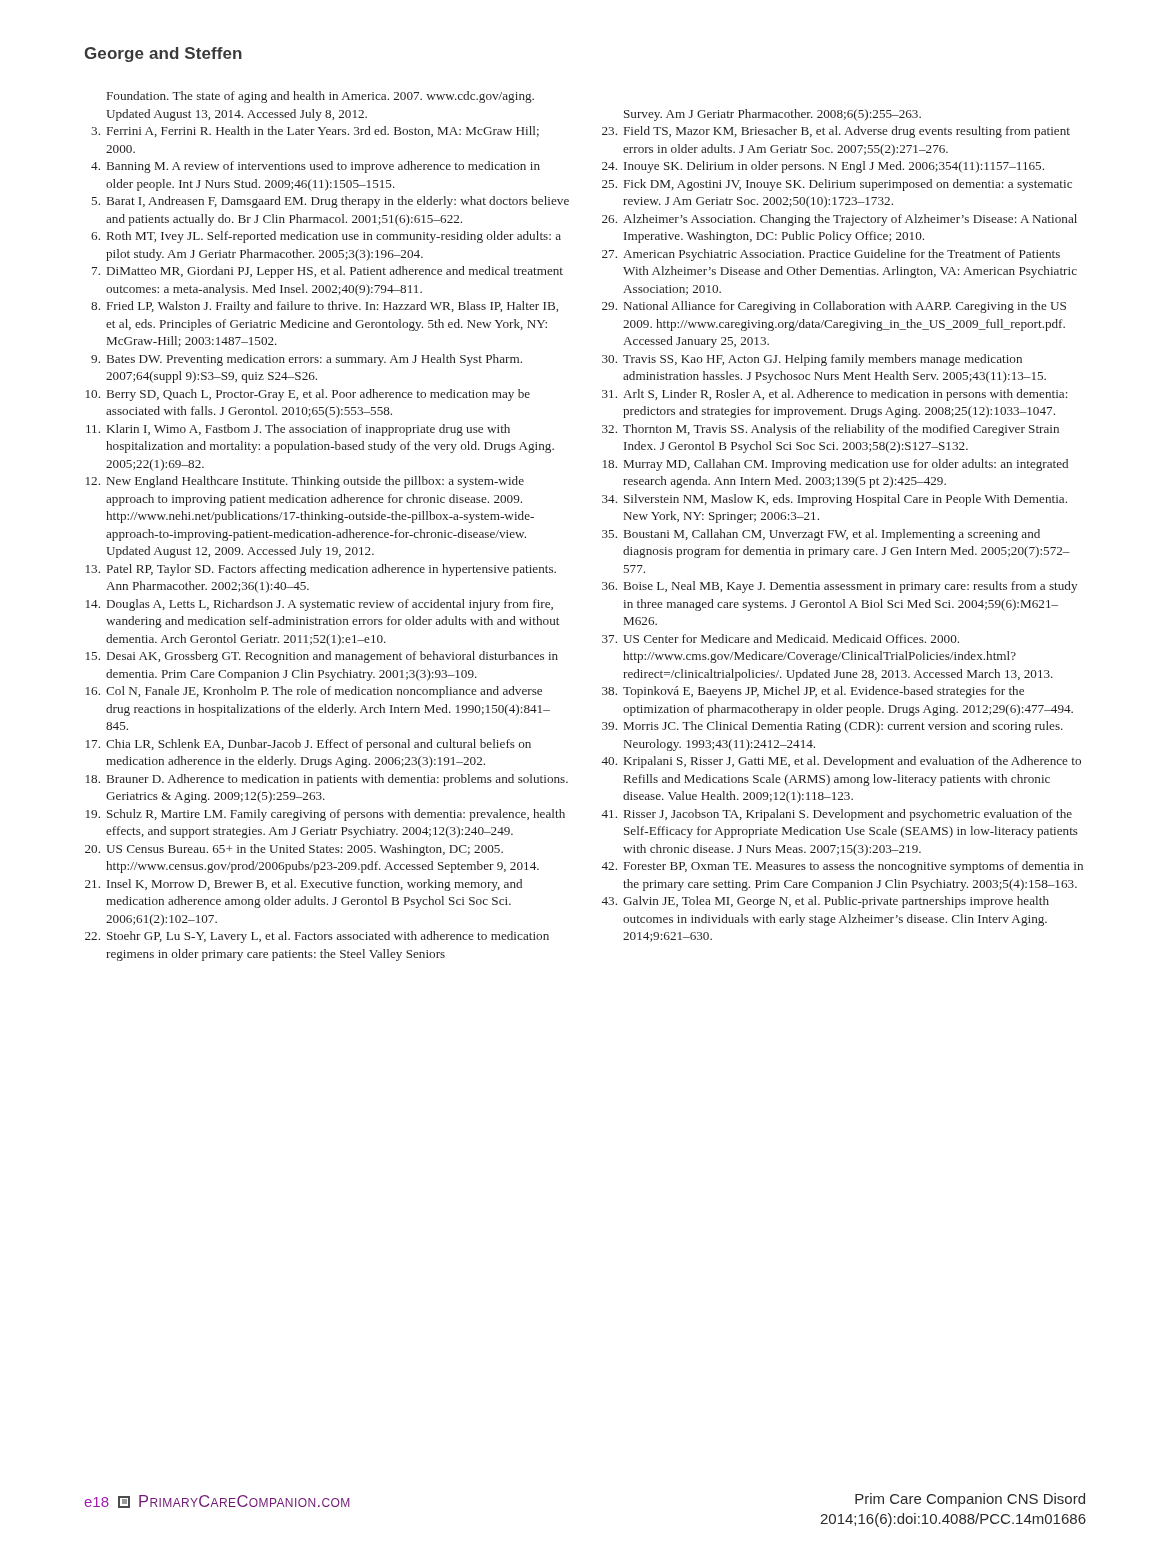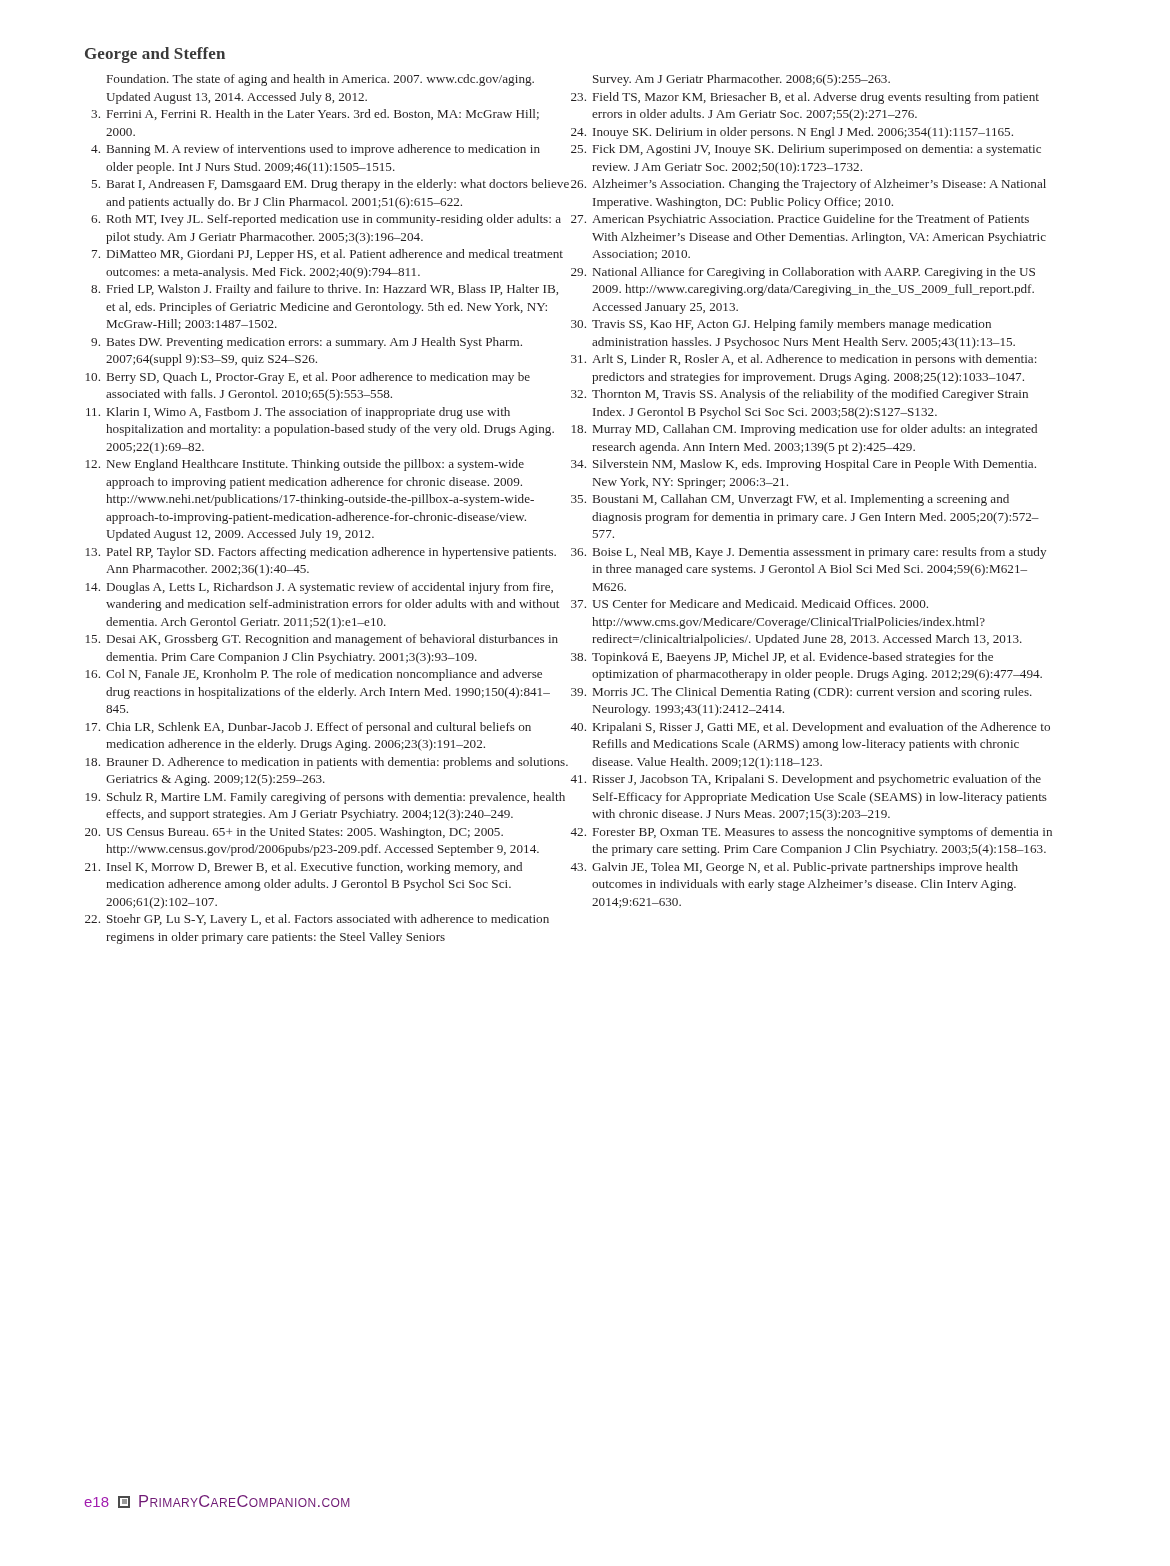--- a/index.html
+++ b/index.html
@@ -7,28 +7,28 @@
   .page {
     position:relative;
     width:1170px; height:1566px;
     background:#ffffff;
     font-family:"Liberation Serif", serif;
     color:#231f20;
     overflow:hidden;
   }
   .running-head {
     position:absolute; left:84px; top:44px;
-    font-family:Liberation Serif, serif;
+    font-family:Liberation Sans, sans-serif;
     font-size:17px; font-weight:600; color:#3a3a3a;
     letter-spacing:0.1px;
   }
   .refs {
-    position:absolute; left:84px; top:70px;
+    position:absolute; left:84px; top:87px;
     width:1004px;
-    display:flex; 
+    display:flex; gap:31px;align-items:center;
   }
   .ref-col { width:486px; font-size:13.2px; line-height:17.5px; }
   .ref-item { display:flex; }
   .ref-num {
     flex:none; width:22px; padding-right:5px;
     text-align:right; white-space:nowrap;
   }
   .ref-body { flex:1; overflow-wrap:break-word; }
   .it { }
   .footer-left {
@@ -83,21 +83,21 @@
         <div class="ref-item">
           <span class="ref-num">5.</span>
           <span class="ref-body"><span>Barat I, Andreasen F, Damsgaard EM. Drug therapy in the elderly: what doctors believe and patients actually do. </span><span class="it">Br J Clin Pharmacol</span><span>. 2001;51(6):615–622.</span></span>
         </div>
         <div class="ref-item">
           <span class="ref-num">6.</span>
           <span class="ref-body"><span>Roth MT, Ivey JL. Self-reported medication use in community-residing older adults: a pilot study. </span><span class="it">Am J Geriatr Pharmacother</span><span>. 2005;3(3):196–204.</span></span>
         </div>
         <div class="ref-item">
           <span class="ref-num">7.</span>
-          <span class="ref-body"><span>DiMatteo MR, Giordani PJ, Lepper HS, et al. Patient adherence and medical treatment outcomes: a meta-analysis. </span><span class="it">Med Fick</span><span>. 2002;40(9):794–811.</span></span>
+          <span class="ref-body"><span>DiMatteo MR, Giordani PJ, Lepper HS, et al. Patient adherence and medical treatment outcomes: a meta-analysis. </span><span class="it">Med Insel</span><span>. 2002;40(9):794–811.</span></span>
         </div>
         <div class="ref-item">
           <span class="ref-num">8.</span>
           <span class="ref-body"><span>Fried LP, Walston J. Frailty and failure to thrive. In: Hazzard WR, Blass IP, Halter IB, et al, eds. </span><span class="it">Principles of Geriatric Medicine and Gerontology</span><span>. 5th ed. New York, NY: McGraw-Hill; 2003:1487–1502.</span></span>
         </div>
         <div class="ref-item">
           <span class="ref-num">9.</span>
           <span class="ref-body"><span>Bates DW. Preventing medication errors: a summary. </span><span class="it">Am J Health Syst Pharm</span><span>. 2007;64(suppl 9):S3–S9, quiz S24–S26.</span></span>
         </div>
         <div class="ref-item">
@@ -242,14 +242,18 @@
   </div>
 
   <div class="footer-left">
     <span class="page-num">e18</span>
     <span class="logo-box">
         <span class="inner"></span>
       </span>
     <span class="site-name">PrimaryCareCompanion.com</span>
   </div>
 
+  <div class="footer-right">
+    <div>Prim Care Companion CNS Disord</div>
+    <div>2014;16(6):doi:10.4088/PCC.14m01686</div>
+  </div>
 
 </div>
 
 </body></html>

